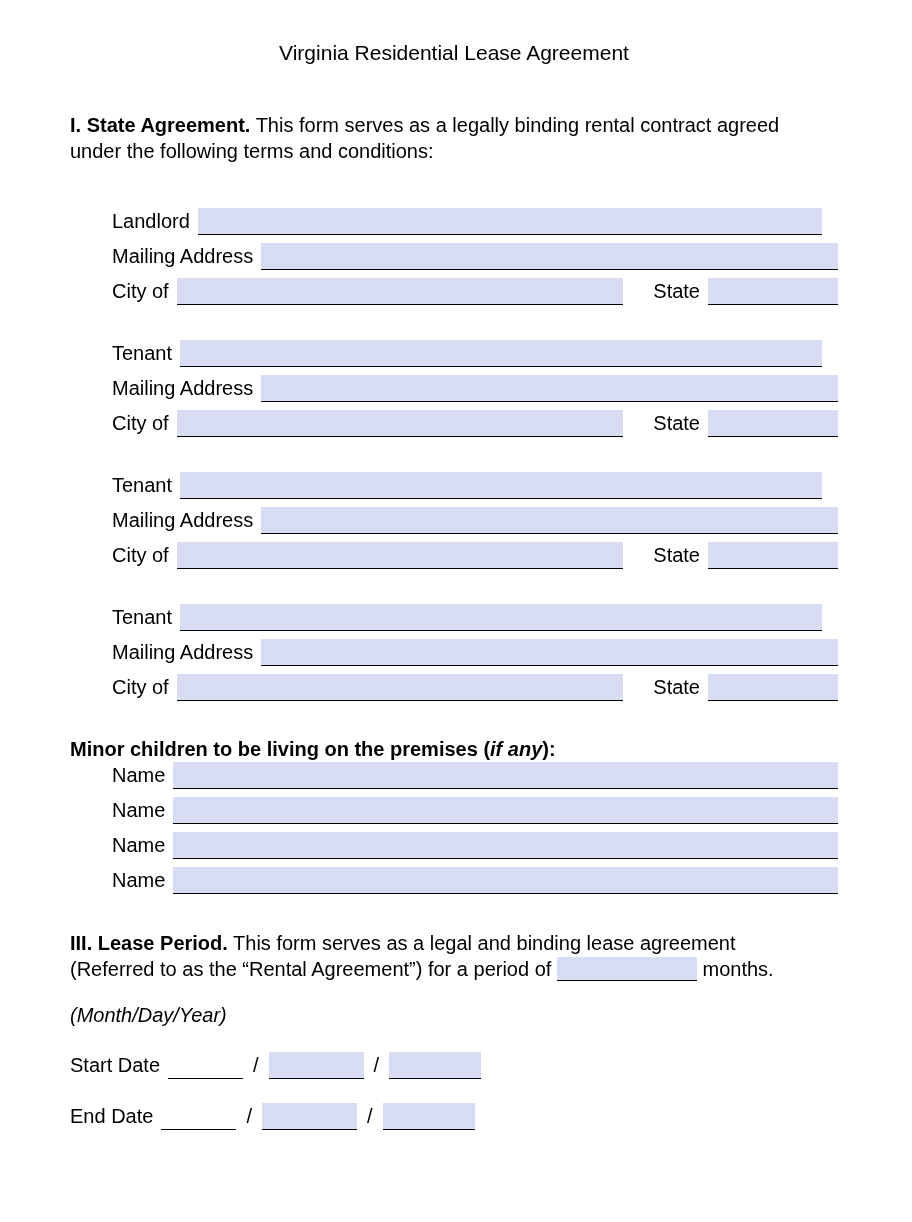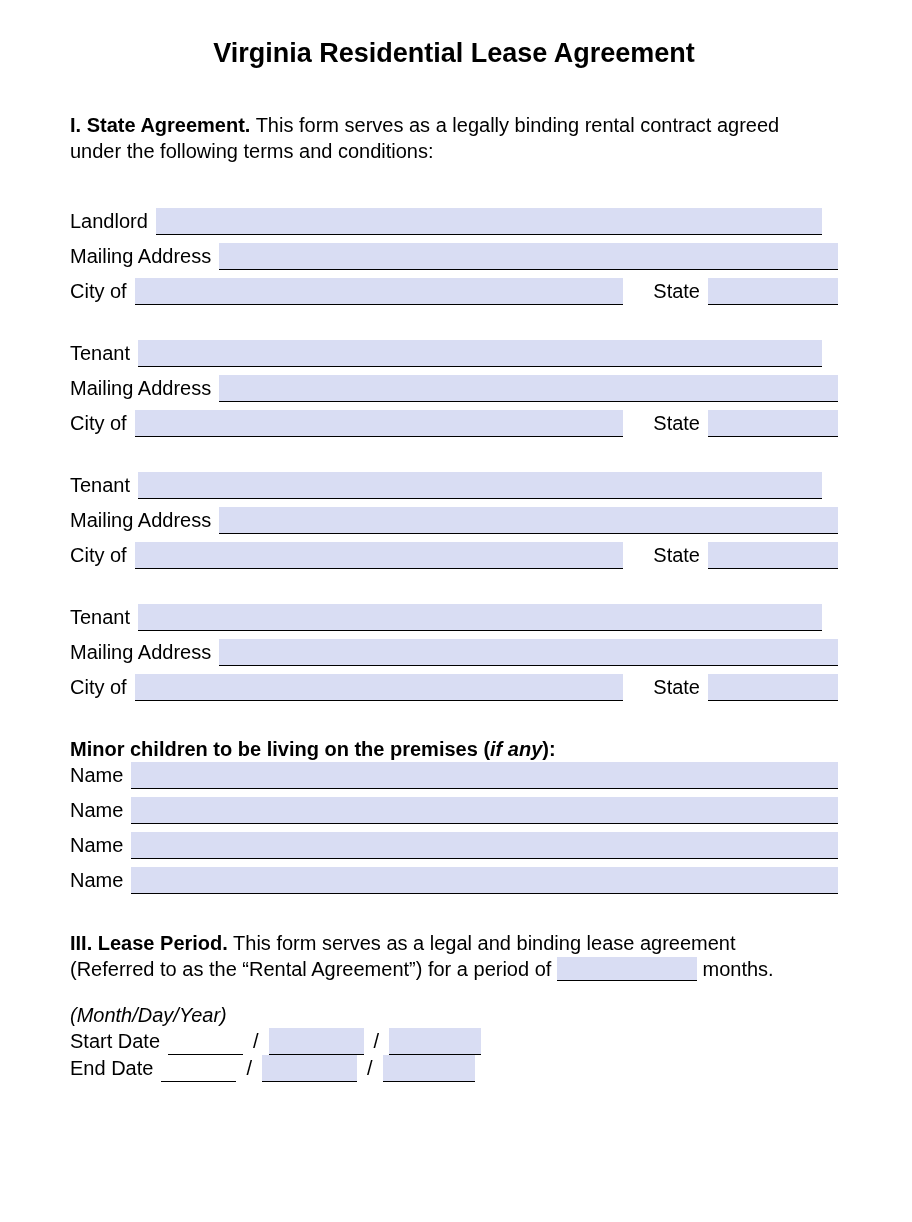--- a/index.html
+++ b/index.html
@@ -11,31 +11,31 @@
     font-size: 20px;
     color: #000000;
   }
   .page { padding: 40px 74px 40px 70px; }
 
   .bold { font-weight: bold; }
   .italic { font-style: italic; }
 
   .title {
     text-align: center;
-    font-weight: bold;
-    font-size: 27px;
+    font-weight: normal;
+    font-size: 21px;
     line-height: 26px;
     margin-bottom: 46px;
   }
 
   .para { line-height: 26px; }
   .s1 { max-width: 745px; margin-bottom: 44px; }
   .s2-head { margin-bottom: 10px; }
 
-  .form-row { display: flex; margin-bottom: 8px; }
+  .form-row { display: flex; margin-bottom: 8px; margin-left: 42px; }
   .label { white-space: nowrap; padding-right: 8px; line-height: 27px; }
 
   .field {
     background: var(--field-highlight, #d9ddf3);
     border-bottom: 1px solid #000000;
     height: 27px;
     display: inline-block;
   }
   .grow { flex: 1 1 auto; }
   .party-name-field { margin-right: 16px; }
@@ -51,21 +51,21 @@
     background: var(--field-highlight, #d9ddf3);
     border-bottom: 1px solid #000000;
     display: inline-block;
     width: 140px;
     height: 24px;
     vertical-align: -5px;
   }
 
   .format-note { margin-top: 20px; line-height: 26px; font-style: italic; }
 
-  .date-row { display: flex; align-items: flex-end; margin-top: 0; }
+  .date-row { display: flex; align-items: flex-end; margin-top: 24px; }
   .blank-plain {
     display: inline-block;
     width: 75px;
     height: 27px;
     border-bottom: 1px solid #000000;
   }
   .date-field-1 { width: 95px; flex: 0 0 auto; }
   .date-field-2 { width: 92px; flex: 0 0 auto; }
   .slash { padding: 0 10px; line-height: 27px; }
 </style>

